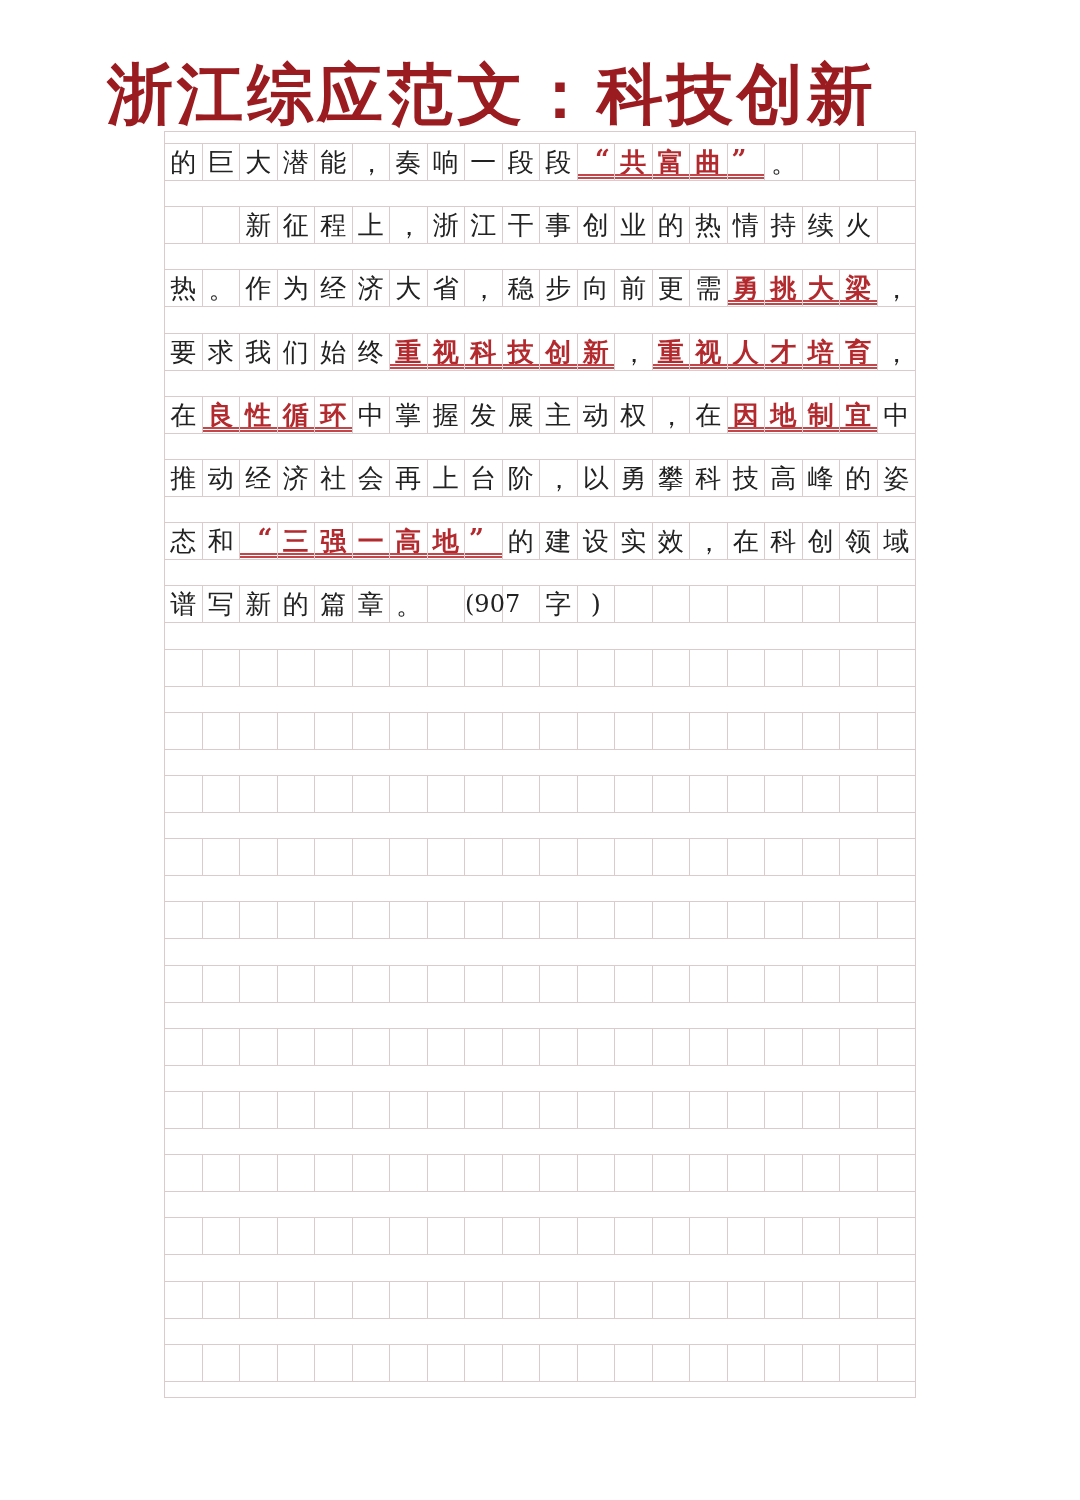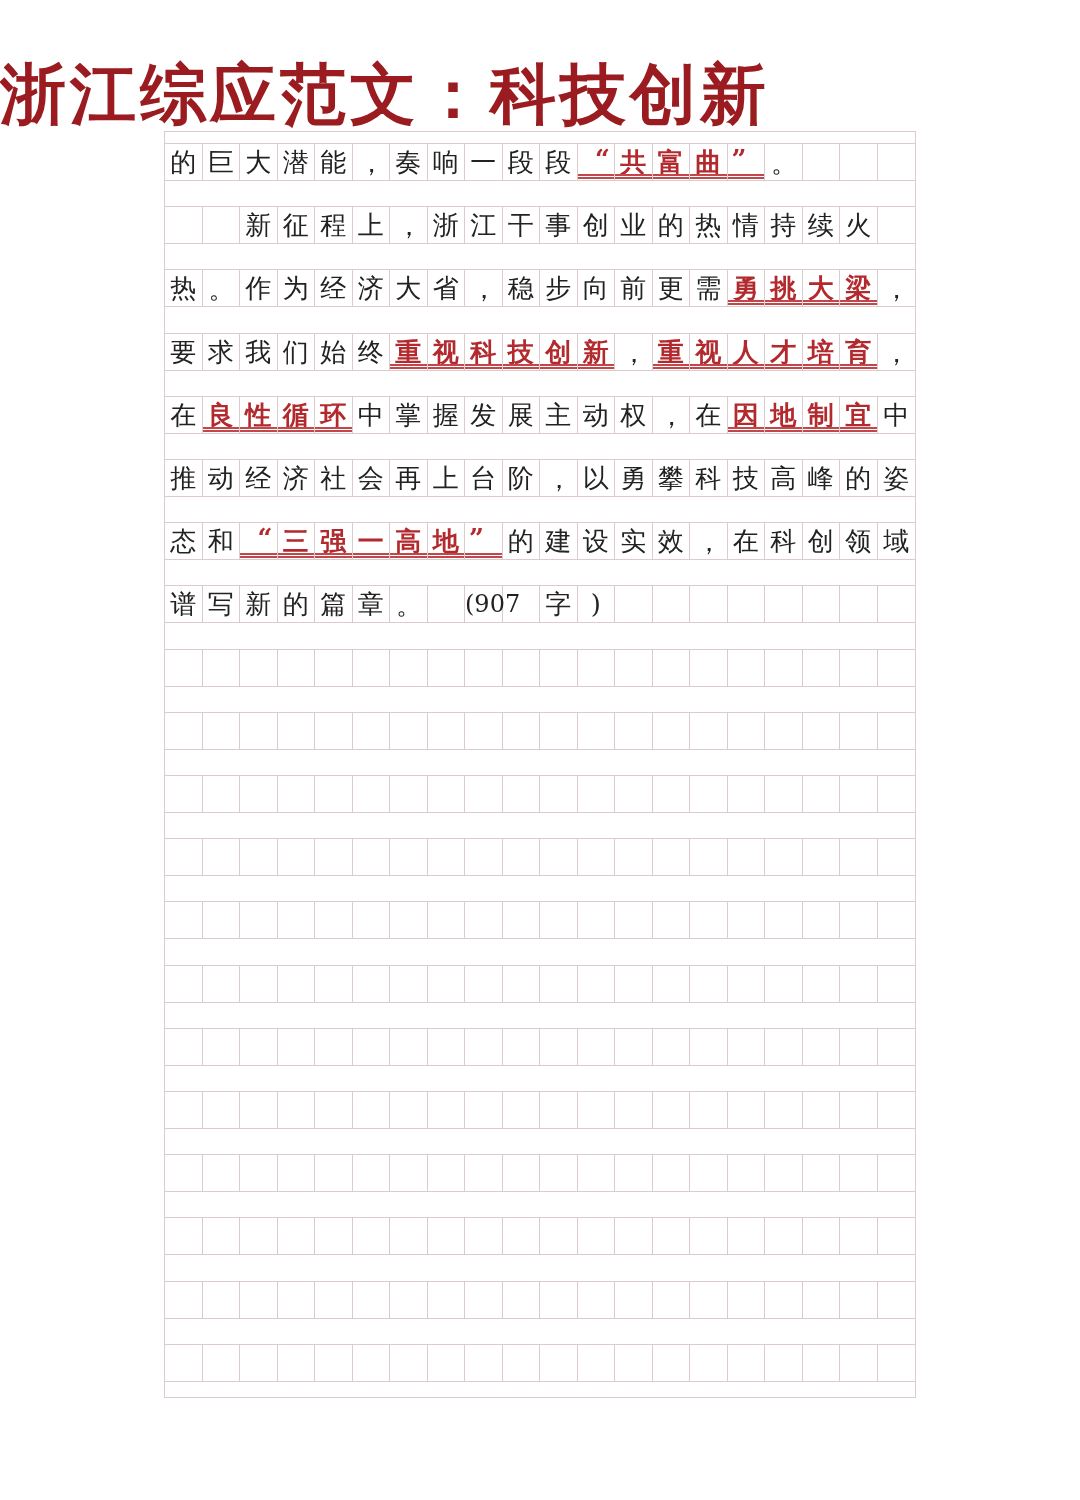--- a/index.html
+++ b/index.html
@@ -1,21 +1,21 @@
 <!DOCTYPE html>
 <html><head>
 <meta charset="utf-8">
 <style>
   html, body { margin: 0; padding: 0; }
   body {
     width: 1080px; height: 1500px; background: #ffffff; position: relative; overflow: hidden;
     font-family: "DejaVu Serif", "Liberation Serif", serif;
   }
   .title {
-    position: absolute; left: 0; top: 52px; width: 861px; text-align: left;
+    position: absolute; left: 16px; top: 52px; width: 861px; text-align: right;
     font-size: 66px; font-weight: bold; letter-spacing: 4px; line-height: 84px;
     color: #9b1c20; font-family: "DejaVu Serif", "Liberation Serif", serif;
   }
   .sheet {
     position: absolute; left: 164px; top: 131px; width: 752px; height: 1267px;
     border: 1px solid #dccbcd; box-sizing: border-box;
   }
   .row {
     position: absolute; left: 0; width: 750px; height: 38px;
     display: flex;

